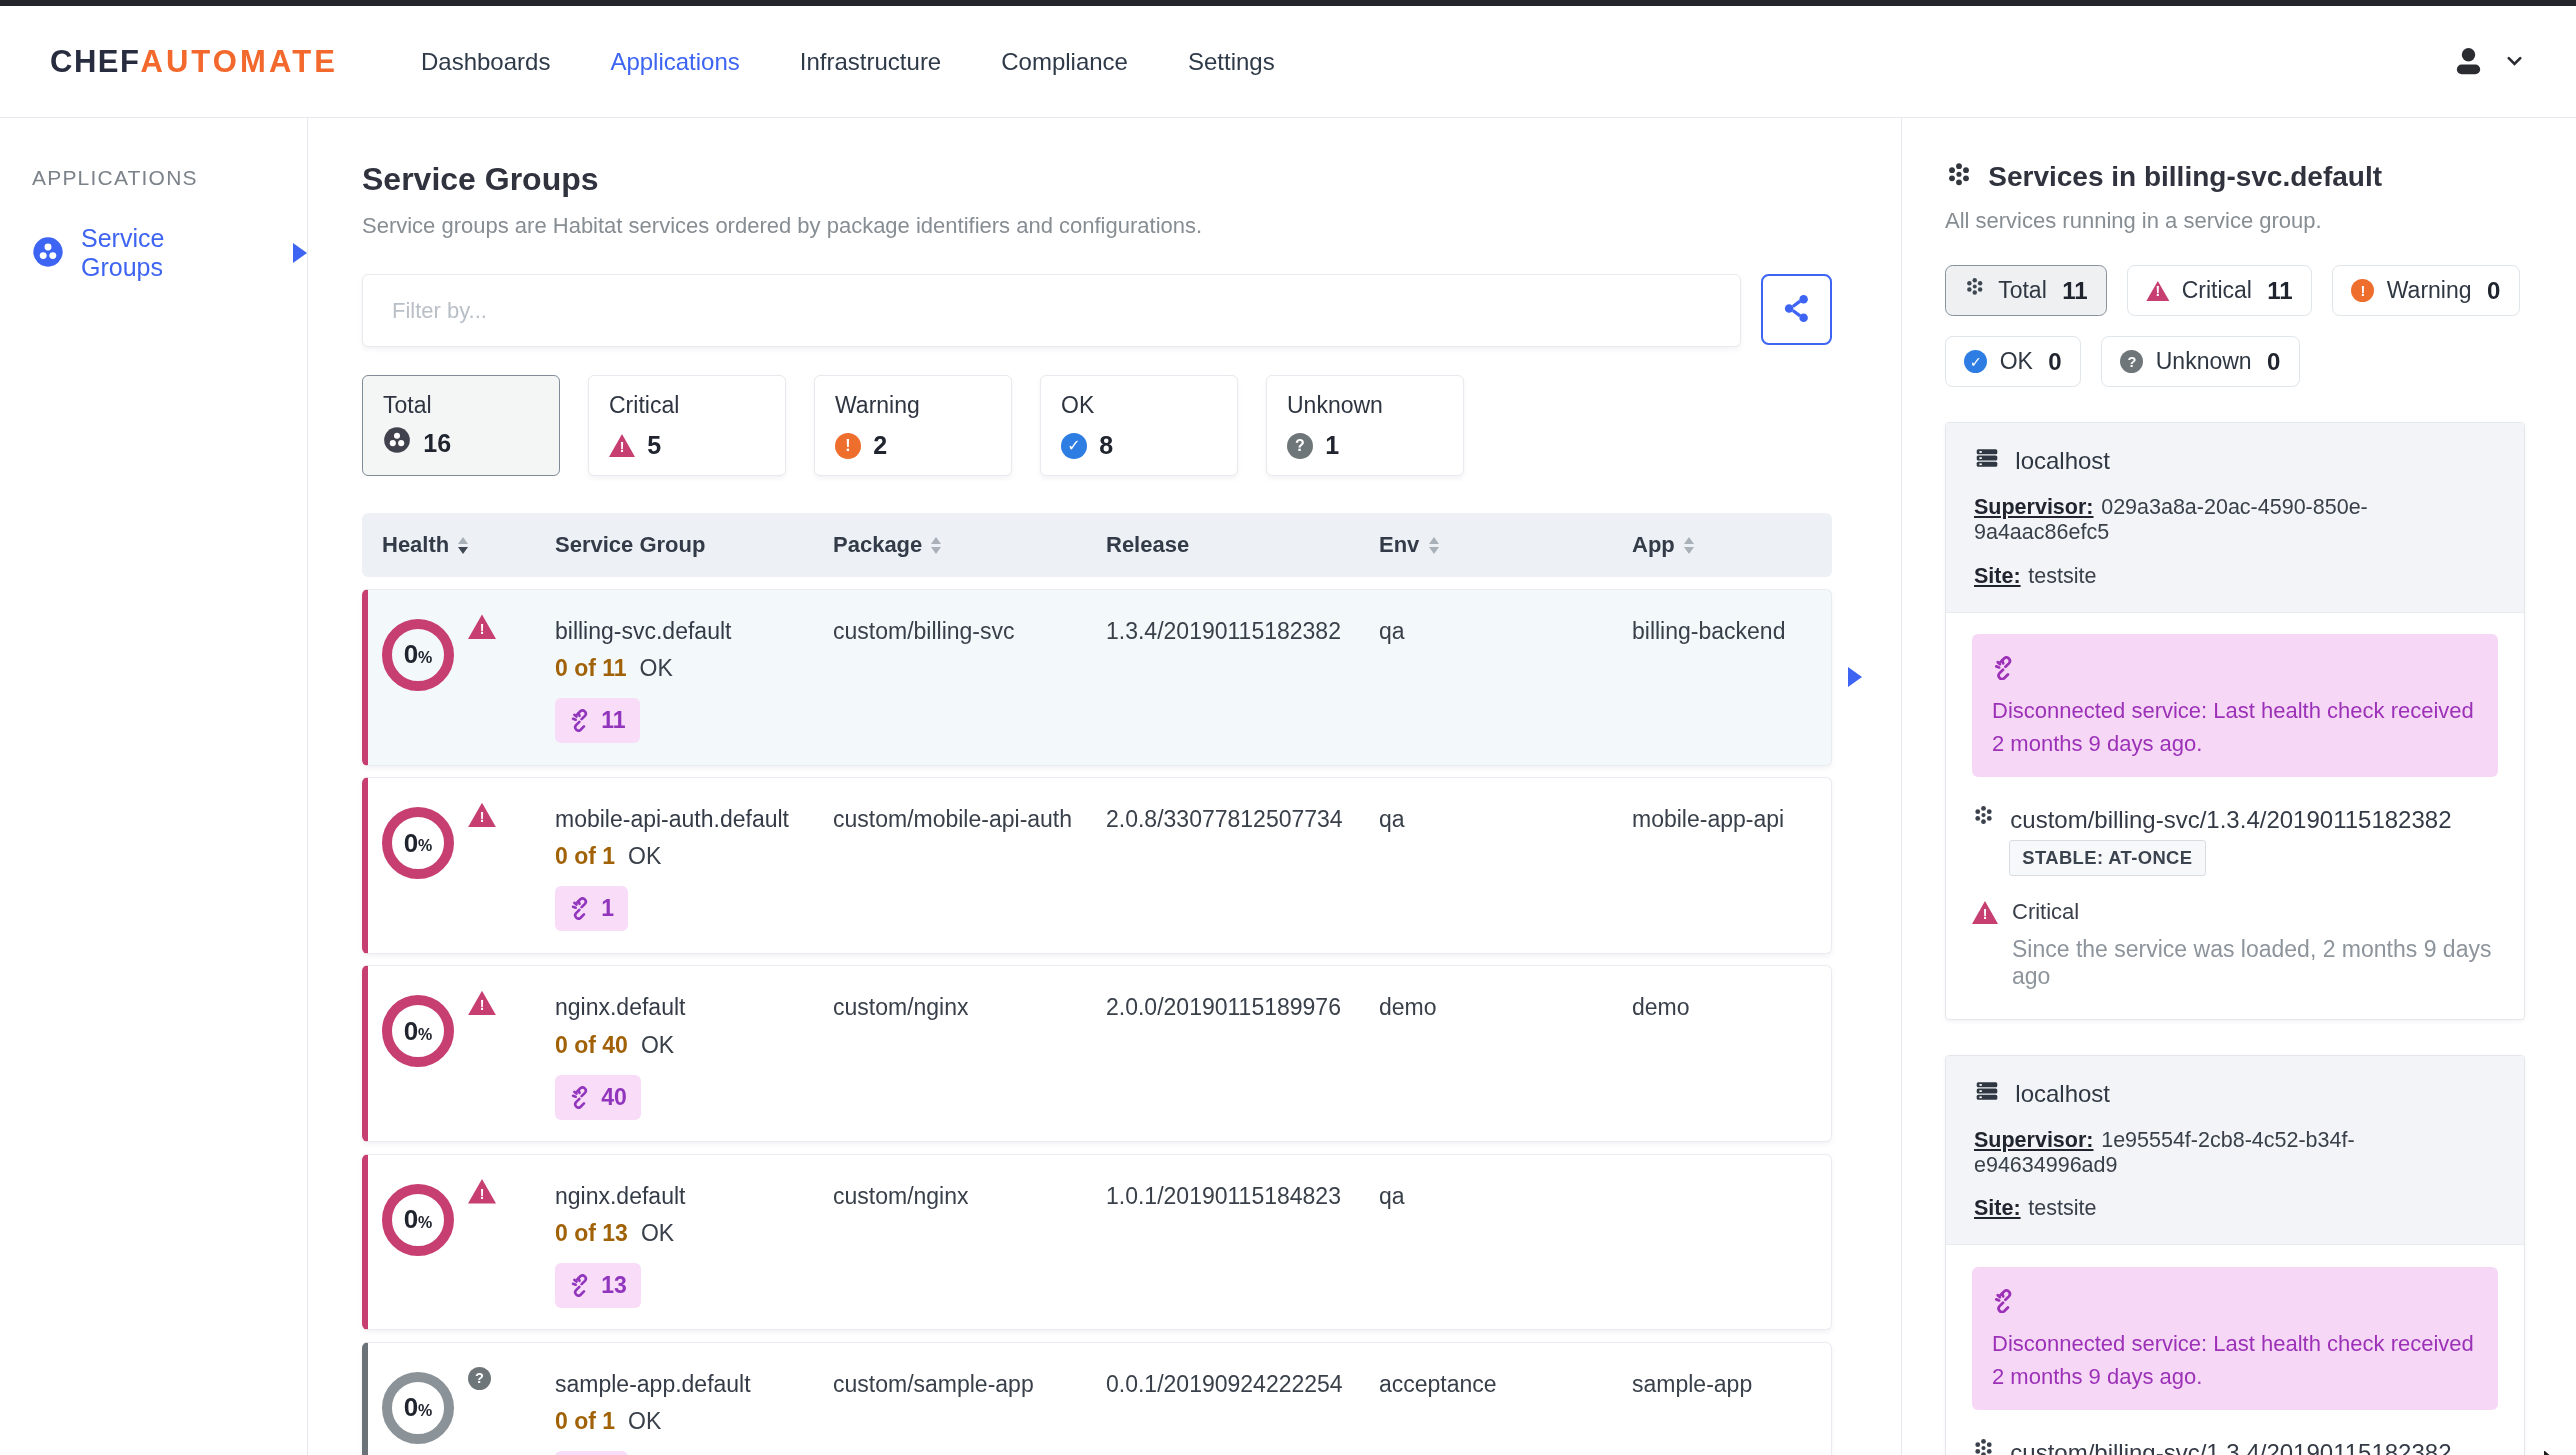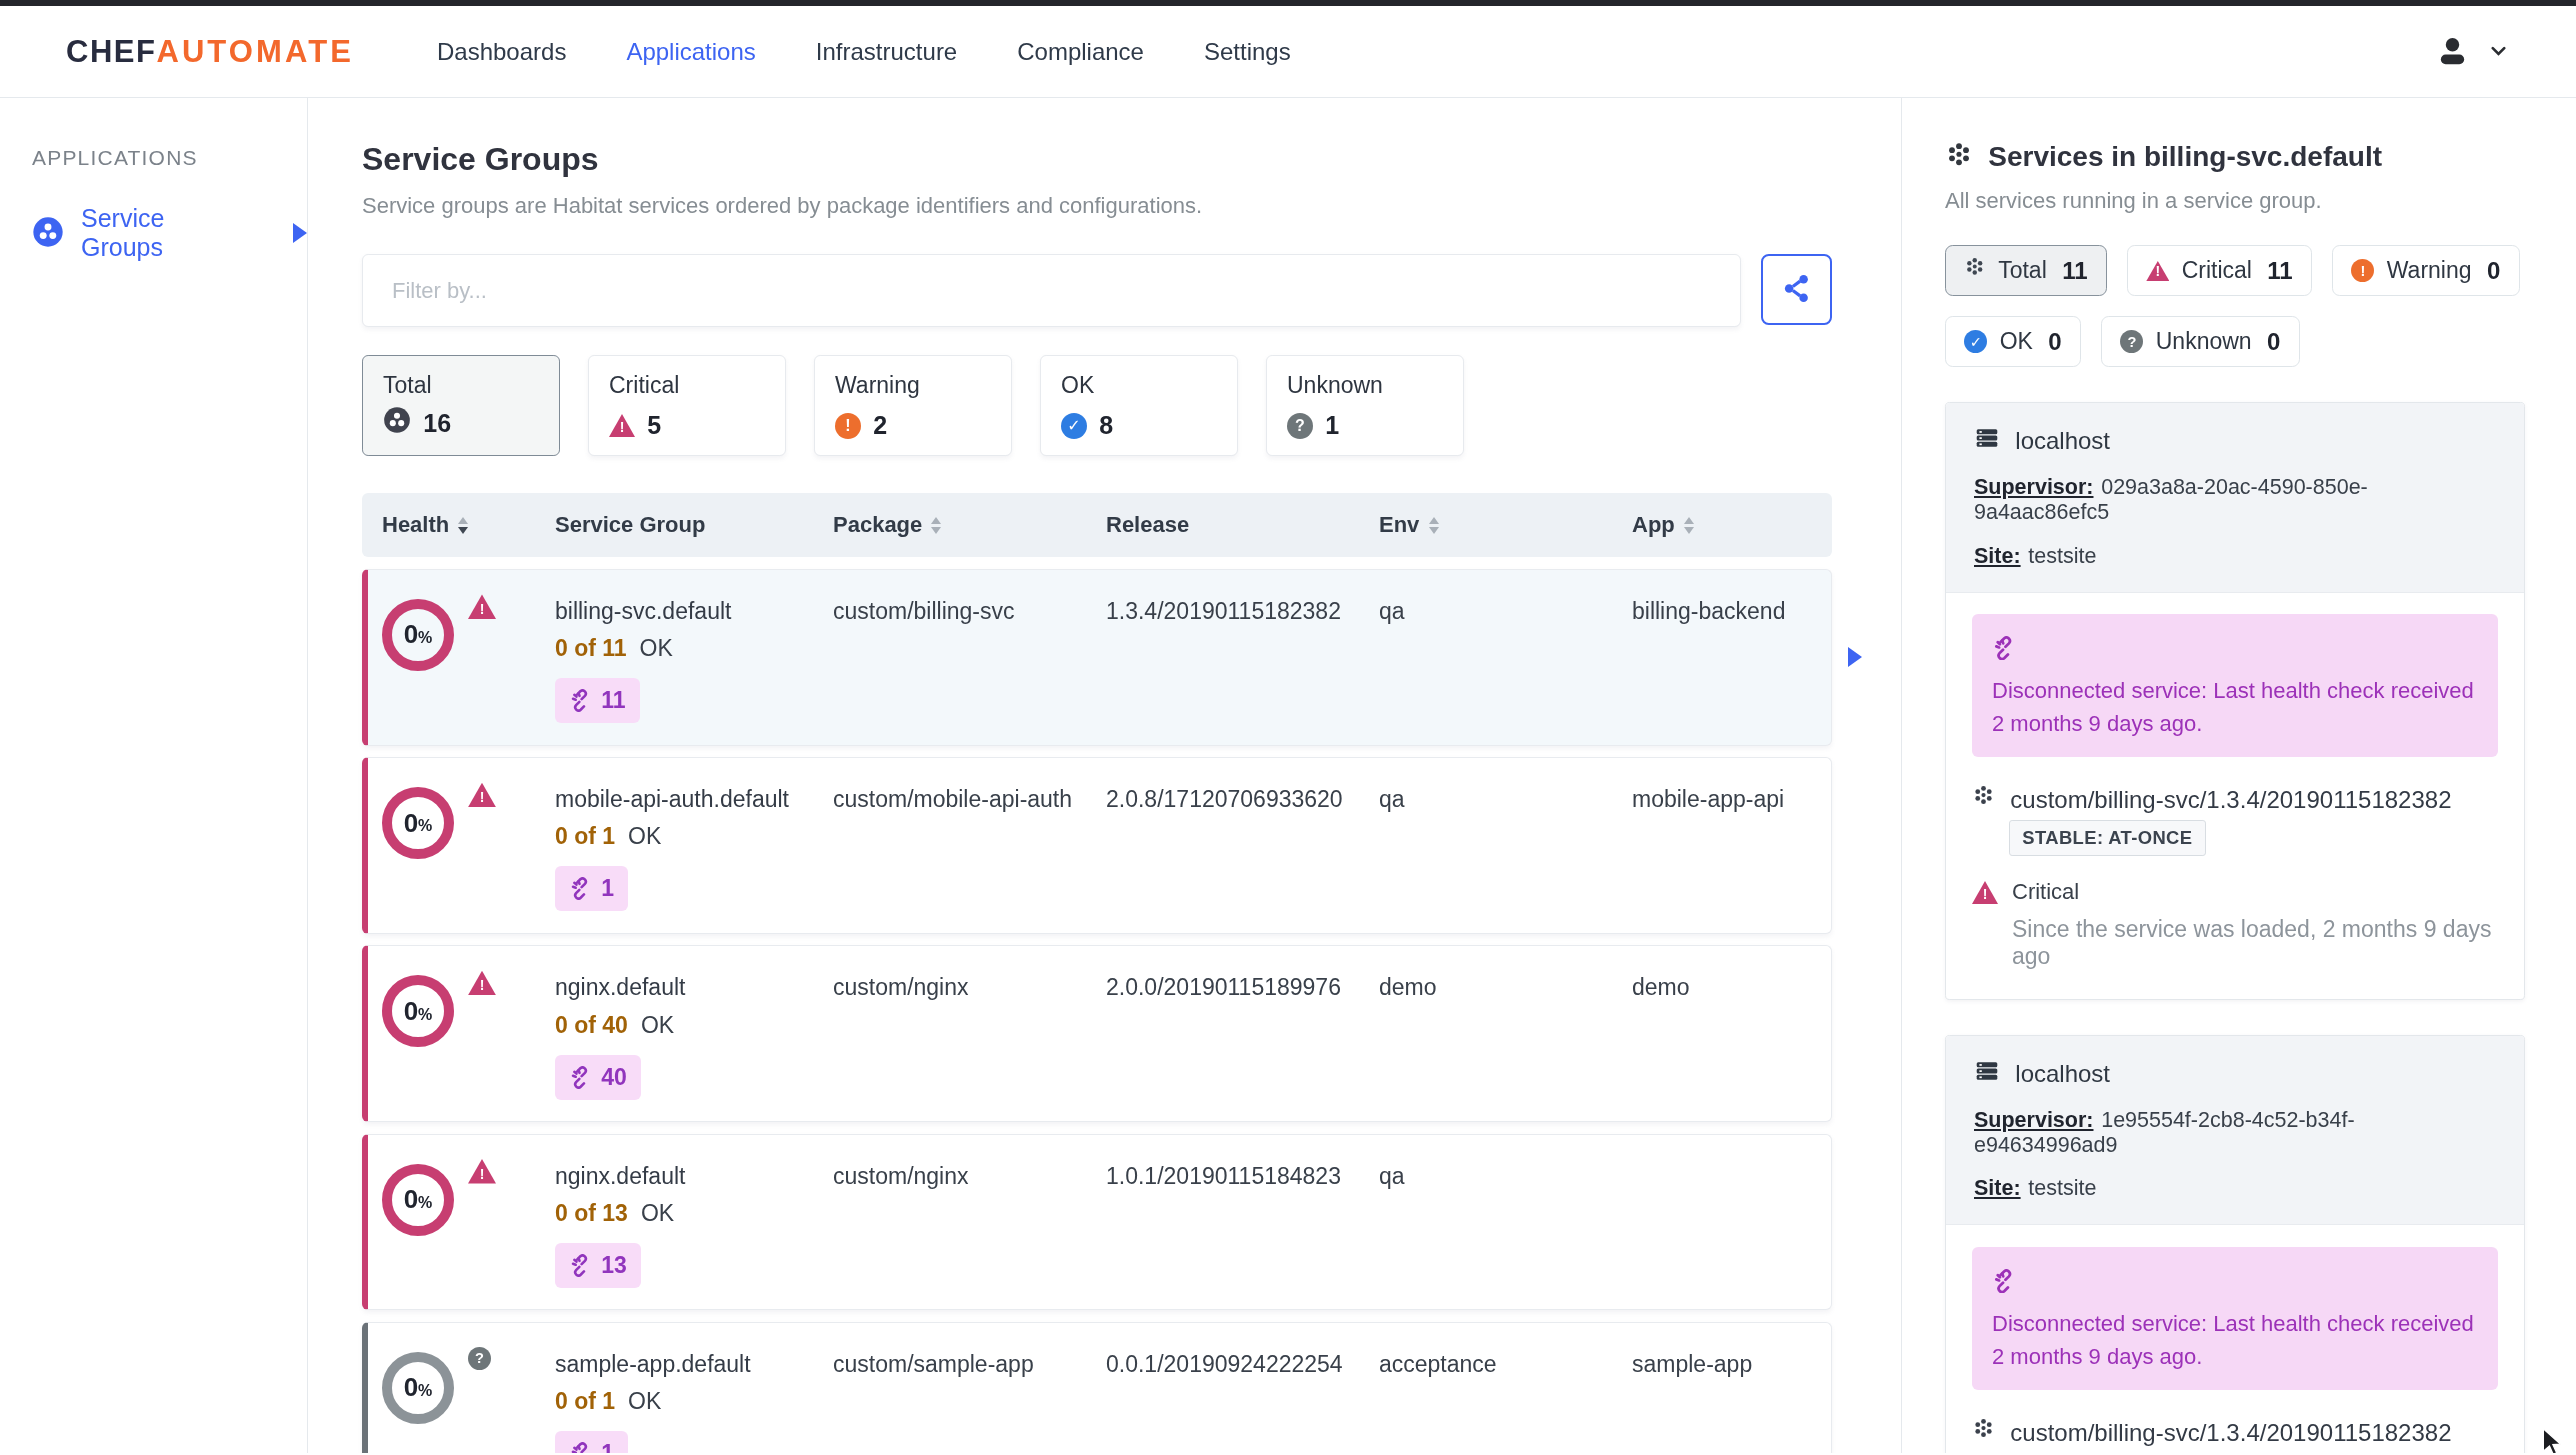--- a/index.html
+++ b/index.html
@@ -5,22 +5,22 @@
   * { margin:0; padding:0; box-sizing:border-box; }
   html,body { width:2576px; height:1455px; overflow:hidden; background:#fff;
     font-family:"Liberation Sans","DejaVu Sans",sans-serif; color:#333a45; }
   :root{
     --blue:#3d64f2; --orange:#f3682c; --critical:#c73e71; --warning:#ed6e2d;
     --ok:#2e7de2; --unknown:#6e7679; --purple:#9135bd;
     --ink:#2e3340; --sub:#868d93; --line:#e5e9ed;
   }
   
   .topstrip{height:6.1px;background:#24262b;}
-  .navbar{height:92px;background:#fff;border-bottom:1.5px solid var(--line);
-    display:flex;align-items:center;padding:0 66px;}
+  .navbar{height:112px;background:#fff;border-bottom:1.5px solid var(--line);
+    display:flex;align-items:center;padding:0 50px;}
   .brand{font-size:31px;font-weight:800;letter-spacing:1.5px;white-space:nowrap;}
   .brand .chef{color:#282c3f;}
   .brand .automate{color:var(--orange);letter-spacing:3.1px;}
   .navlinks{display:flex;gap:60px;margin-left:83px;flex:1;}
   .navlink{font-size:24px;color:#2f3a49;text-decoration:none;cursor:pointer;}
   .navlink.active{color:var(--blue);}
   .userbox{display:flex;align-items:center;gap:17px;}
   
   .shell{display:flex;height:1355px;}
   .sidebar{width:308px;border-right:1.5px solid var(--line);padding:48px 0 0 32px;flex-shrink:0;}
@@ -333,21 +333,21 @@
           <div class="sg-name">mobile-api-auth.default</div>
           <div class="sg-ok"><b>0 of 1</b><span>OK</span></div>
           <div class="dis-badge">
               <svg width="23" height="23" viewBox="0 0 24 24" stroke="#9135bd">
                 <use href="#chainbrk"></use>
               </svg>
               <span>1</span>
             </div>
         </div>
         <div class="cell">custom/mobile-api-auth</div>
-        <div class="cell">2.0.8/17120706933620</div>
+        <div class="cell">2.0.8/33077812507734</div>
         <div class="cell">qa</div>
         <div class="cell">mobile-app-api</div>
       </div>
 
       <div class="row">
         <div class="cell health-cell">
           <span class="donut">
               <span class="v">0</span>
               <span class="pct">%</span>
             </span>

